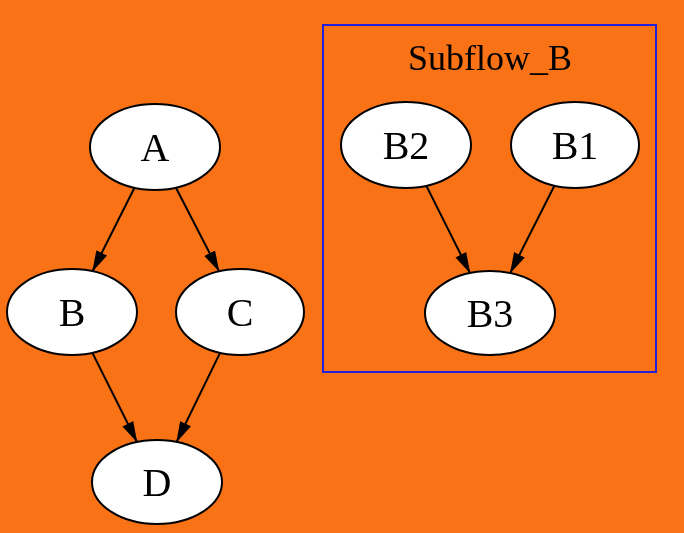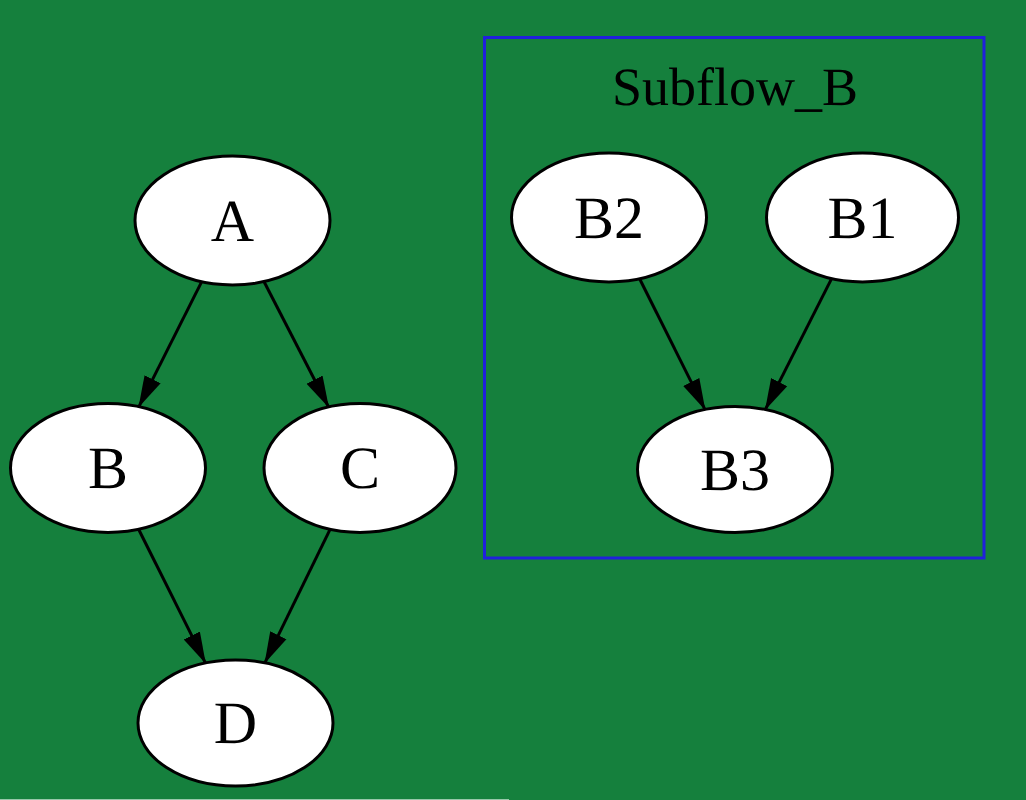--- a/index.html
+++ b/index.html
@@ -4,21 +4,21 @@
 <style>
   html, body {
     margin: 0;
     padding: 0;
     background: #ffffff;
   }
   .stage {
     position: relative;
     width: 684px;
     height: 533px;
-    background: #15803d;
+    background: #f97316;
     overflow: hidden;
   }
   svg text {
     font-family: "Liberation Serif", "DejaVu Serif", serif;
     fill: #000000;
   }
   .cluster-title {
     font-size: 36px;
   }
   .node-label {

